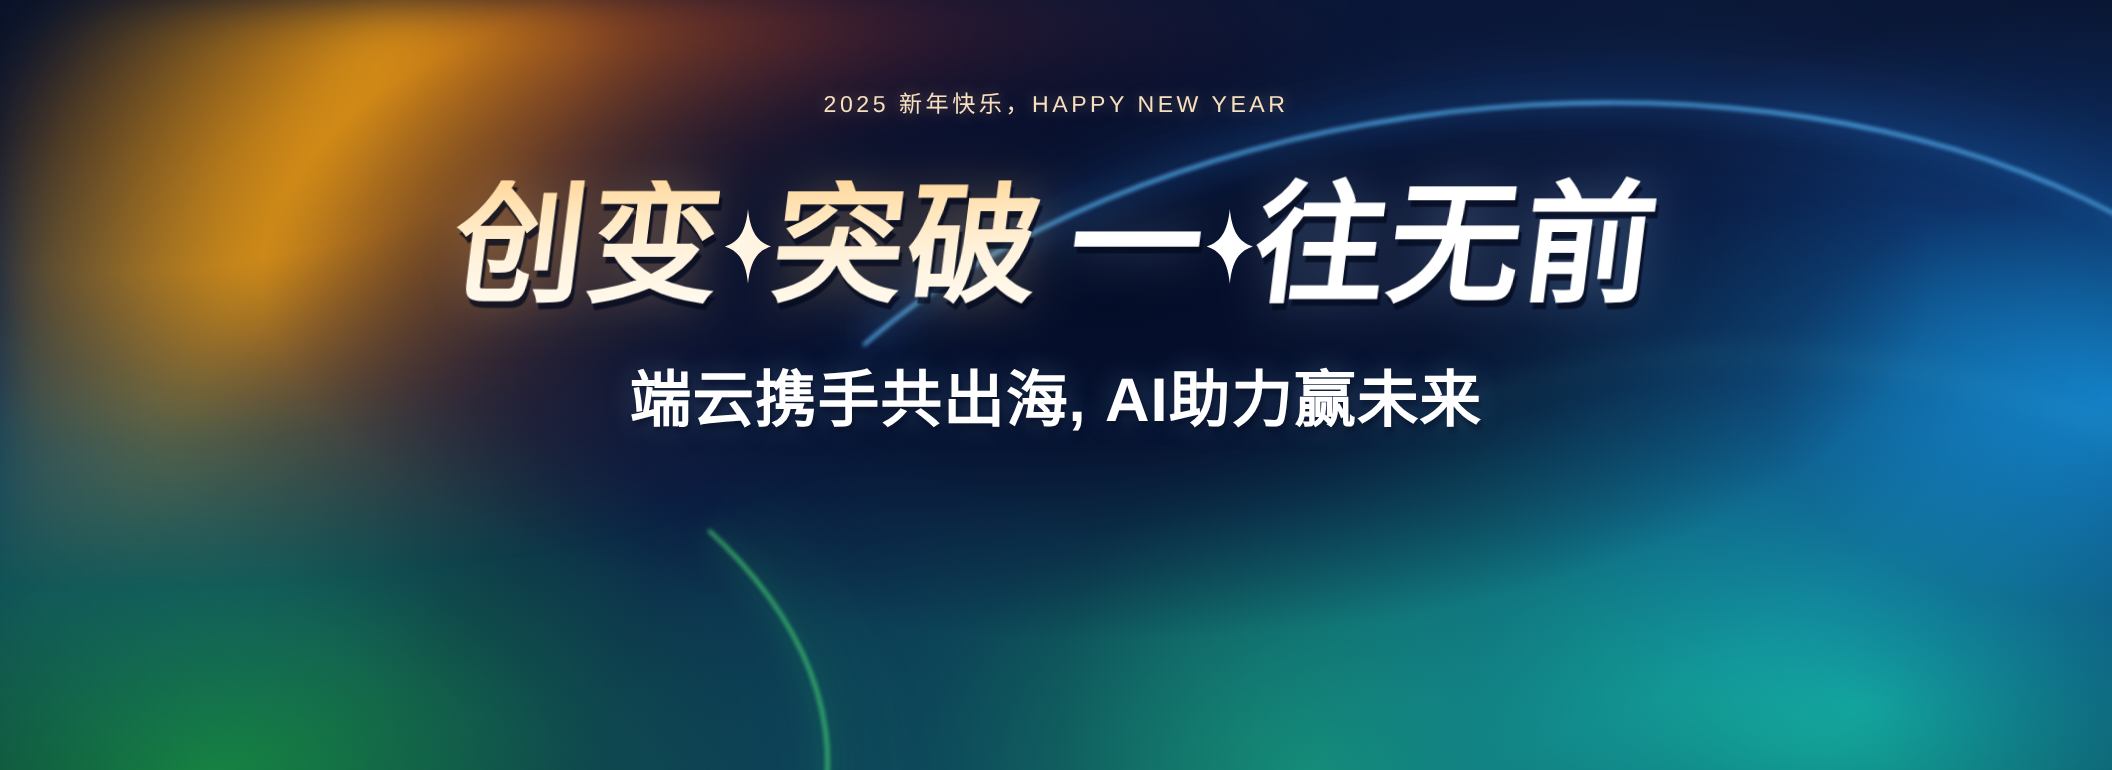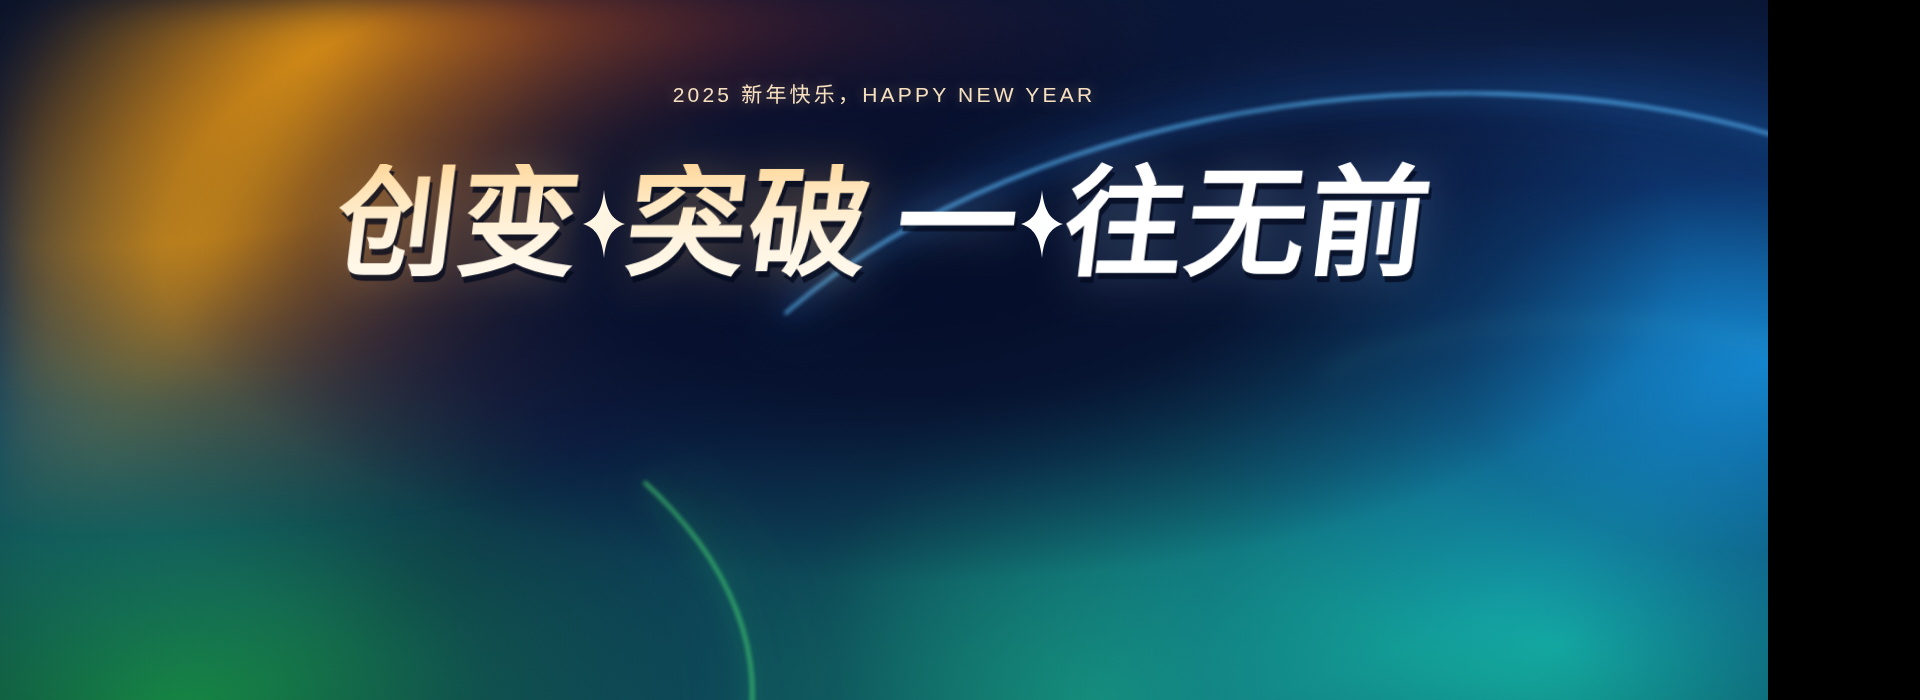--- a/index.html
+++ b/index.html
@@ -3,21 +3,21 @@
 <meta charset="utf-8">
 <title>Banner</title>
 <style>
   html, body {
     margin: 0;
     padding: 0;
     background: #000;
   }
   #banner {
     position: relative;
-    width: 1768px;
+    width: 1920px;
     height: 700px;
     overflow: hidden;
     background: #08163a;
     font-family: "Liberation Sans", "DejaVu Sans", sans-serif;
     isolation: isolate;
   }
 
   
   .bg-layer {
     position: absolute;
@@ -264,15 +264,16 @@
 
       <span class="sparkle">
         <svg width="46" height="96" viewBox="0 0 46 96" aria-hidden="true">
           <path d="M23 14 C25 34, 31 44, 44 48 C31 52, 25 62, 23 82 C21 62, 15 52, 2 48 C15 44, 21 34, 23 14 Z" fill="#ffffff"></path>
         </svg>
       </span>
 
       <span class="hl-text hl-white">往无前</span>
     </div>
 
+    <div id="subtitle">端云携手共出海, AI助力赢未来</div>
 
   </div>
 </div>
 
 </body></html>

